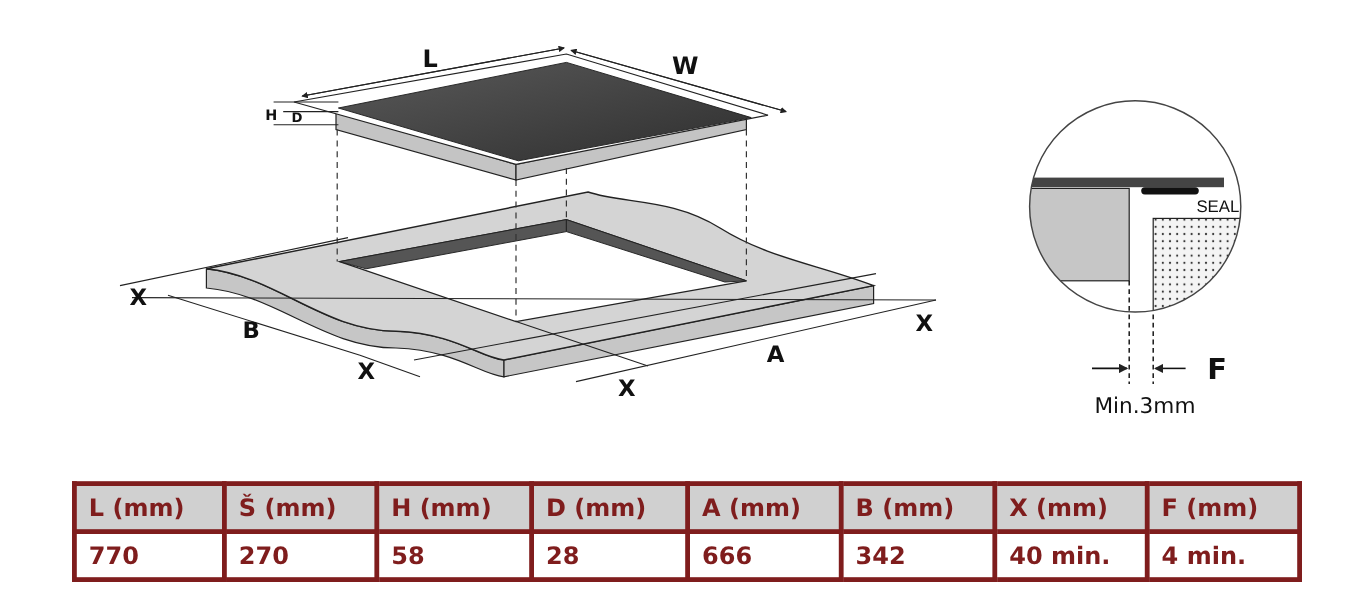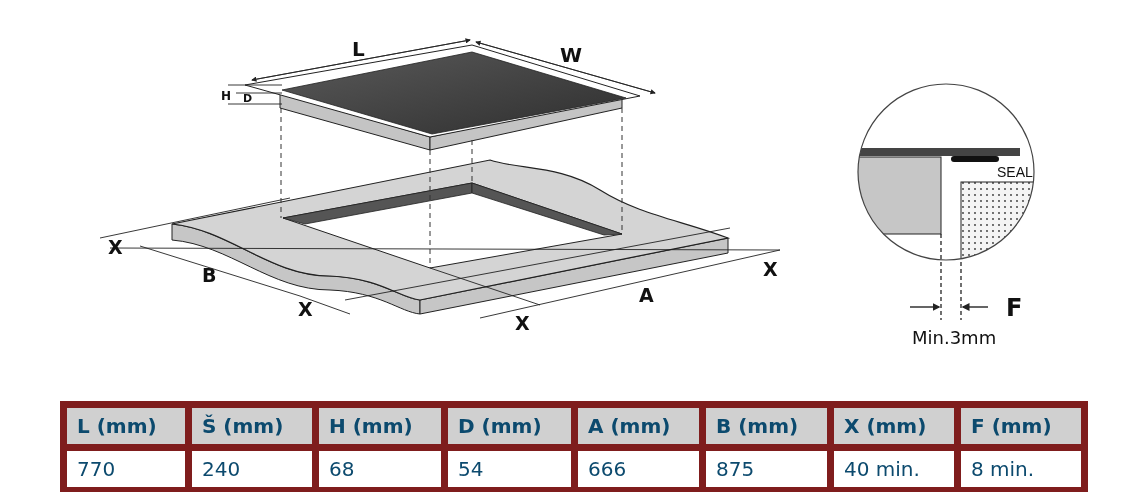--- a/index.html
+++ b/index.html
@@ -1,22 +1,22 @@
 <!DOCTYPE html>
 <html><head>
 <meta charset="utf-8">
 <style>
   html, body { margin:0; padding:0; background:#ffffff; }
   body { width:1123px; height:492px; position:relative; overflow:hidden; font-family:"DejaVu Sans", sans-serif; }
   #diagram { position:absolute; left:0; top:0; width:1123px; height:395px; }
   .lbl { font-family:"DejaVu Sans", sans-serif; font-weight:bold; fill:#111; }
   #spec-table { position:absolute; left:60px; top:401px; border-collapse:collapse; table-layout:fixed; }
-  #spec-table th, #spec-table td { border:7px solid #7f1d1d; padding:0 0 0 10px; text-align:left; height:36px; font-size:20px; color:#0c4a6e; }
+  #spec-table th, #spec-table td { border:4px solid #7f1d1d; padding:0 0 0 10px; text-align:left; height:36px; font-size:20px; color:#7f1d1d; }
   #spec-table th { background:#d0d0d0; font-weight:bold; }
-  #spec-table td { background:#fff; font-weight:normal;margin-left:10px; }
+  #spec-table td { background:#fff; font-weight:bold;margin-left:10px; }
 </style>
 </head>
 <body>
 
 <svg id="diagram" viewBox="0 0 1123 395" xmlns="http://www.w3.org/2000/svg">
   <defs>
     <linearGradient id="glassGrad" x1="0" y1="0" x2="1" y2="1">
       <stop offset="0" stop-color="#5a5a5a"></stop>
       <stop offset="1" stop-color="#2e2e2e"></stop>
     </linearGradient>
@@ -124,22 +124,22 @@
       <th>D (mm)</th>
       <th>A (mm)</th>
       <th>B (mm)</th>
       <th>X (mm)</th>
       <th>F (mm)</th>
     </tr>
   </thead>
   <tbody>
     <tr>
       <td>770</td>
-      <td>240</td>
-      <td>68</td>
-      <td>54</td>
+      <td>270</td>
+      <td>58</td>
+      <td>28</td>
       <td>666</td>
-      <td>875</td>
+      <td>342</td>
       <td>40 min.</td>
-      <td>8 min.</td>
+      <td>4 min.</td>
     </tr>
   </tbody>
 </table>
 
 </body></html>

